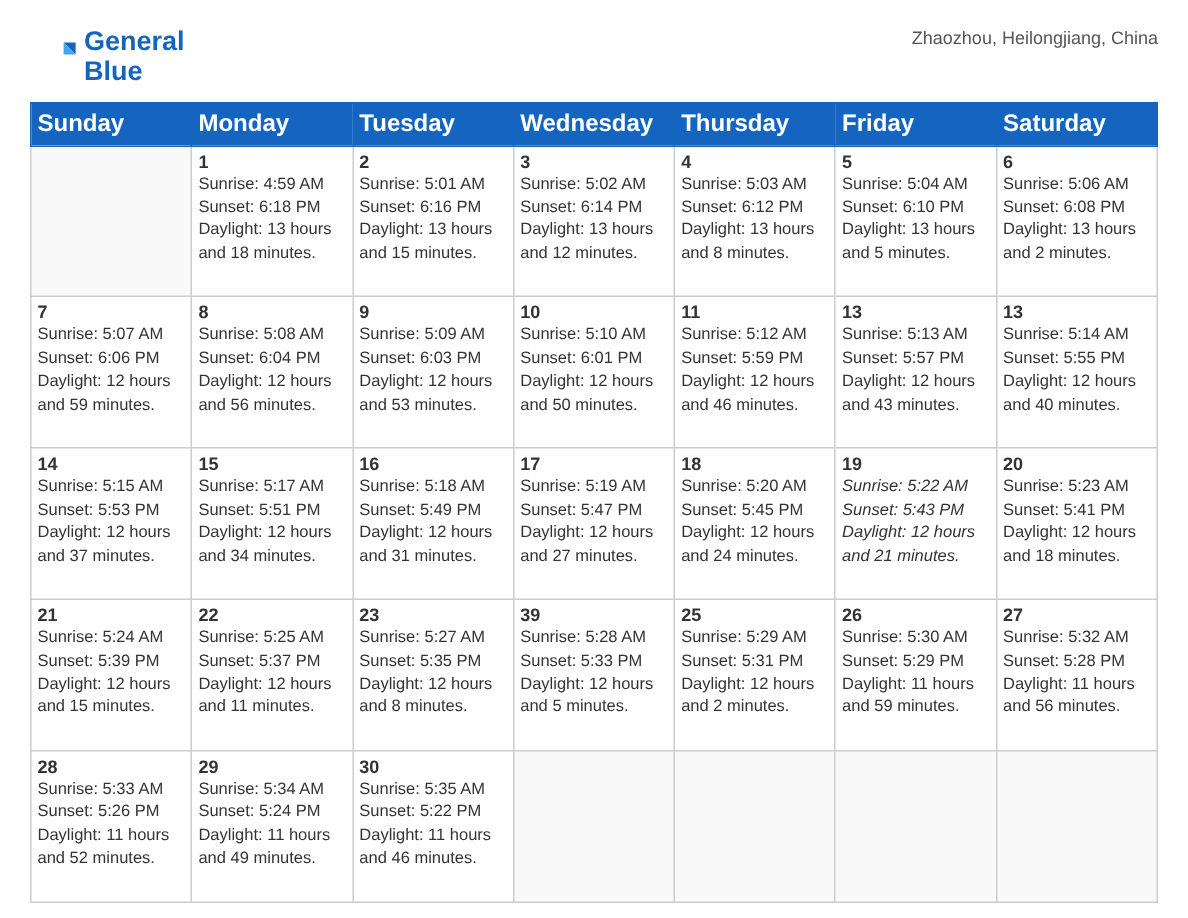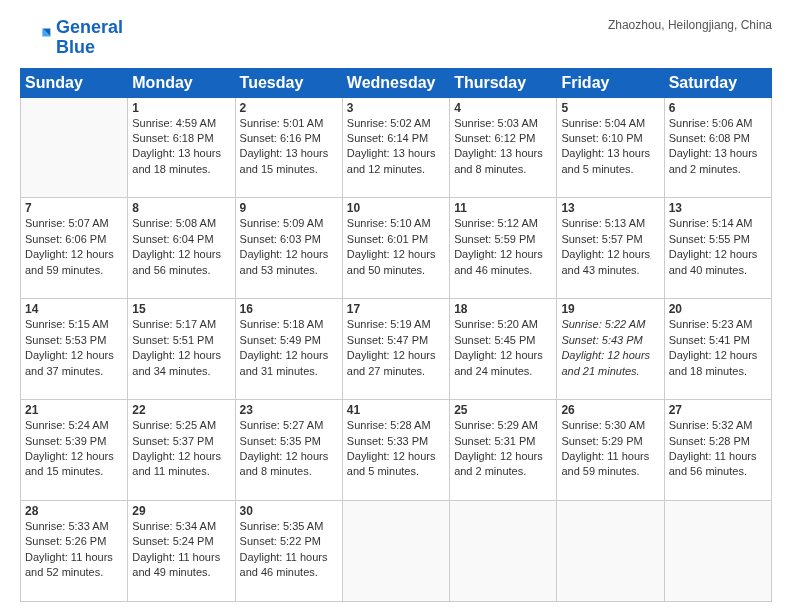--- a/index.html
+++ b/index.html
@@ -288,21 +288,21 @@
 and 11 minutes.</div>
           </td>
           <td>
             <span class="day-num">23</span>
             <div class="day-info" style="white-space: pre-line;">Sunrise: 5:27 AM
 Sunset: 5:35 PM
 Daylight: 12 hours
 and 8 minutes.</div>
           </td>
           <td>
-            <span class="day-num">41</span>
+            <span class="day-num">39</span>
             <div class="day-info" style="white-space: pre-line;">Sunrise: 5:28 AM
 Sunset: 5:33 PM
 Daylight: 12 hours
 and 5 minutes.</div>
           </td>
           <td>
             <span class="day-num">25</span>
             <div class="day-info" style="white-space: pre-line;">Sunrise: 5:29 AM
 Sunset: 5:31 PM
 Daylight: 12 hours

